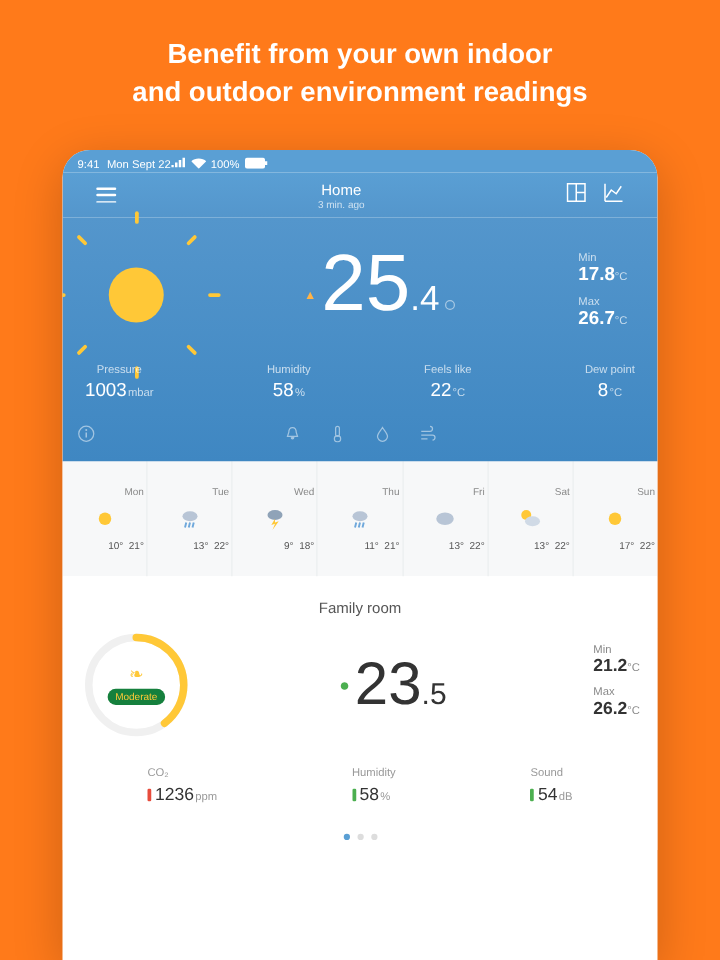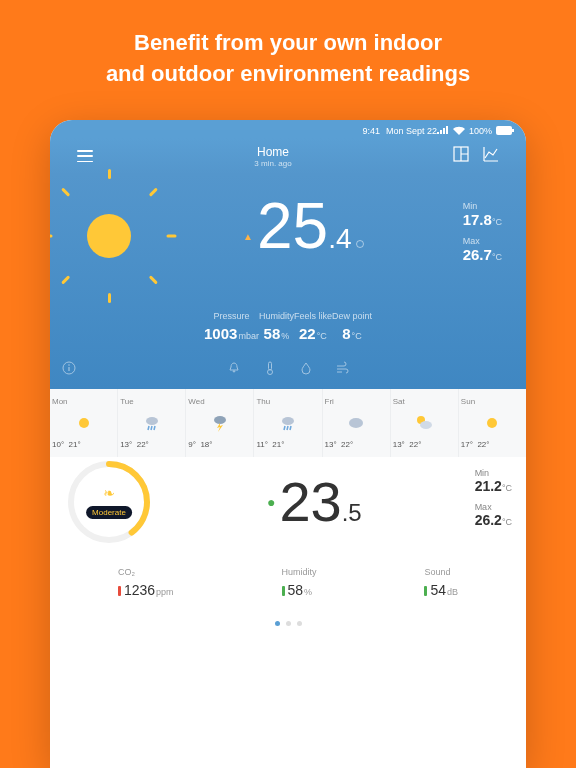--- a/index.html
+++ b/index.html
@@ -1,19 +1,19 @@
 <!DOCTYPE html>
 <html><head>
 <meta charset="utf-8">
 <style>
 *{margin:0;padding:0;box-sizing:border-box;font-family:-apple-system,Helvetica,Arial,sans-serif}
 body{width:576px;height:768px;background:#ff7a1a;overflow:hidden}
 .headline{color:#fff;text-align:center;font-size:22px;font-weight:700;padding:28px 40px 18px;line-height:1.4}
 .device{position:absolute;left:50px;top:120px;width:476px;height:648px;background:#fff;border-radius:22px 22px 0 0;overflow:hidden;box-shadow:0 10px 40px rgba(0,0,0,.2)}
-.statusbar{height:18px;display:flex;justify-content:flex-end;align-items:center;padding:4px 12px 0;font-size:9px;color:#fff;background:linear-gradient(#5a9fd4,#5a9fd4)}
+.statusbar{height:18px;display:flex;justify-content:flex-start;align-items:center;padding:4px 12px 0;font-size:9px;color:#fff;background:linear-gradient(#5a9fd4,#5a9fd4)}
 .statusbar .left{display:flex;gap:6px}
 .statusbar .right{display:flex;gap:4px;align-items:center}
 .topbar{background:linear-gradient(#5a9fd4,#5496cc);height:36px;display:flex;align-items:center;justify-content:space-between;padding:0 27px;color:#fff}
 .hamburger{width:16px;height:12px;display:flex;flex-direction:column;justify-content:space-between;cursor:pointer}
 .hamburger span{height:1.5px;background:#fff;border-radius:1px}
 .location{text-align:center;font-size:12px}
 .location .sub{font-size:8px;opacity:.7}
 .topicons{display:flex;gap:14px}
 .topicons svg{width:16px;height:16px}
 .hero{background:linear-gradient(#5496cc,#3f87c2);padding:20px 14px 10px;color:#fff;position:relative}
@@ -24,43 +24,43 @@
 .temp-main{display:flex;align-items:baseline;font-weight:200}
 .temp-big{font-size:64px;line-height:1}
 .temp-dec{font-size:28px}
 .caret{font-size:10px;color:#ffb347;margin-right:4px;align-self:center}
 .deg-ring{width:8px;height:8px;border:1.5px solid #fff;border-radius:50%;display:inline-block;margin-left:4px;margin-bottom:30px;opacity:.5}
 .minmax{font-size:9px;text-align:left}
 .minmax .lbl{opacity:.7;font-size:9px}
 .minmax .val{font-size:15px;font-weight:700}
 .minmax .unit{font-size:9px;opacity:.7}
 .minmax .row{margin-bottom:8px}
-.metrics{display:flex;justify-content:center;margin-top:33px;padding:0 4px}
+.metrics{display:flex;justify-content:space-between;margin-top:12px;padding:0 4px}
 .metric{text-align:center}
 .metric .lbl{font-size:9px;opacity:.7;margin-bottom:4px}
-.metric .val{font-size:15px;font-weight:700}
+.metric .val{font-size:15px;font-weight:400}
 .metric .unit{font-size:9px;opacity:.7;margin-left:1px}
 .indicators{display:flex;justify-content:center;gap:22px;margin-top:18px;opacity:.5}
 .indicators svg{width:14px;height:14px}
 .info-icon{position:absolute;left:12px;bottom:10px;opacity:.5}
 .forecast{display:flex;background:#f7f8f9}
-.fday{flex:1;text-align:left;padding:8px 2px;border-right:1px solid #eceef0;font-size:8px;color:#888}
+.fday{flex:1;text-align:right;padding:20px 2px;border-right:1px solid #eceef0;font-size:8px;color:#888}
 .fday:last-child{border-right:none}
 .fday .dname{margin-bottom:6px}
 .ficon{height:22px;display:flex;align-items:center;justify-content:center;margin-bottom:6px}
 .ftemp{font-size:8px;color:#555}
 .section-title{text-align:center;font-size:12px;color:#555;padding:18px 0 10px;background:#fff}
 .indoor{background:#fff;padding:0 14px 20px;display:flex;align-items:center;justify-content:space-between}
 .gauge{width:90px;height:90px;position:relative}
 .gauge svg{transform:rotate(-90deg)}
 .gauge-label{position:absolute;top:50%;left:50%;transform:translate(-50%,-50%);text-align:center}
 .gauge-label .leaf{color:#ffc837;font-size:14px}
-.gauge-label .txt{font-size:8px;color:#ffc837;background:#0f172a;padding:2px 6px;border-radius:8px;margin-top:4px;display:inline-block}
+.gauge-label .txt{font-size:8px;color:#ffc837;background:#15803d;padding:2px 6px;border-radius:8px;margin-top:4px;display:inline-block}
 .indoor-temp{display:flex;align-items:baseline;color:#333;font-weight:200}
-.indoor-temp .big{font-size:56px;line-height:1}
+.indoor-temp .big{font-size:48px;line-height:1}
 .indoor-temp .dec{font-size:24px}
 .indoor-temp .dot{color:#4caf50;font-size:14px;margin-right:4px;align-self:center}
 .indoor-mm{font-size:9px;color:#888}
 .indoor-mm .val{font-size:14px;color:#333;font-weight:700}
 .indoor-mm .row{margin-bottom:8px}
 .bottom-metrics{display:flex;justify-content:space-around;background:#fff;padding:0 14px 14px}
 .bmetric{text-align:left}
 .bmetric .lbl{font-size:9px;color:#999;margin-bottom:4px}
 .bmetric .val{font-size:14px;color:#333;font-weight:500}
 .bmetric .unit{font-size:9px;color:#999;margin-left:1px}
@@ -277,20 +277,21 @@
         <div class="dname">Sun</div>
         <div class="ficon">
           <svg width="20" height="20" viewBox="0 0 20 20">
             <circle cx="10" cy="10" r="5" fill="#ffc837"></circle>
           </svg>
         </div>
         <div class="ftemp">17° &nbsp;22°</div>
       </div>
     </div>
 
+  <div class="section-title">Family room</div>
 
   <div class="indoor">
     <div class="gauge">
       <svg width="90" height="90" viewBox="0 0 90 90">
         <circle cx="45" cy="45" r="38" fill="none" stroke="#f0f0f0" stroke-width="6"></circle>
         <circle cx="45" cy="45" r="38" fill="none" stroke="#ffc837" stroke-width="6" stroke-dasharray="95 239" stroke-linecap="round"></circle>
       </svg>
       <div class="gauge-label">
         <div class="leaf">❧</div>
         <div class="txt">Moderate</div>

